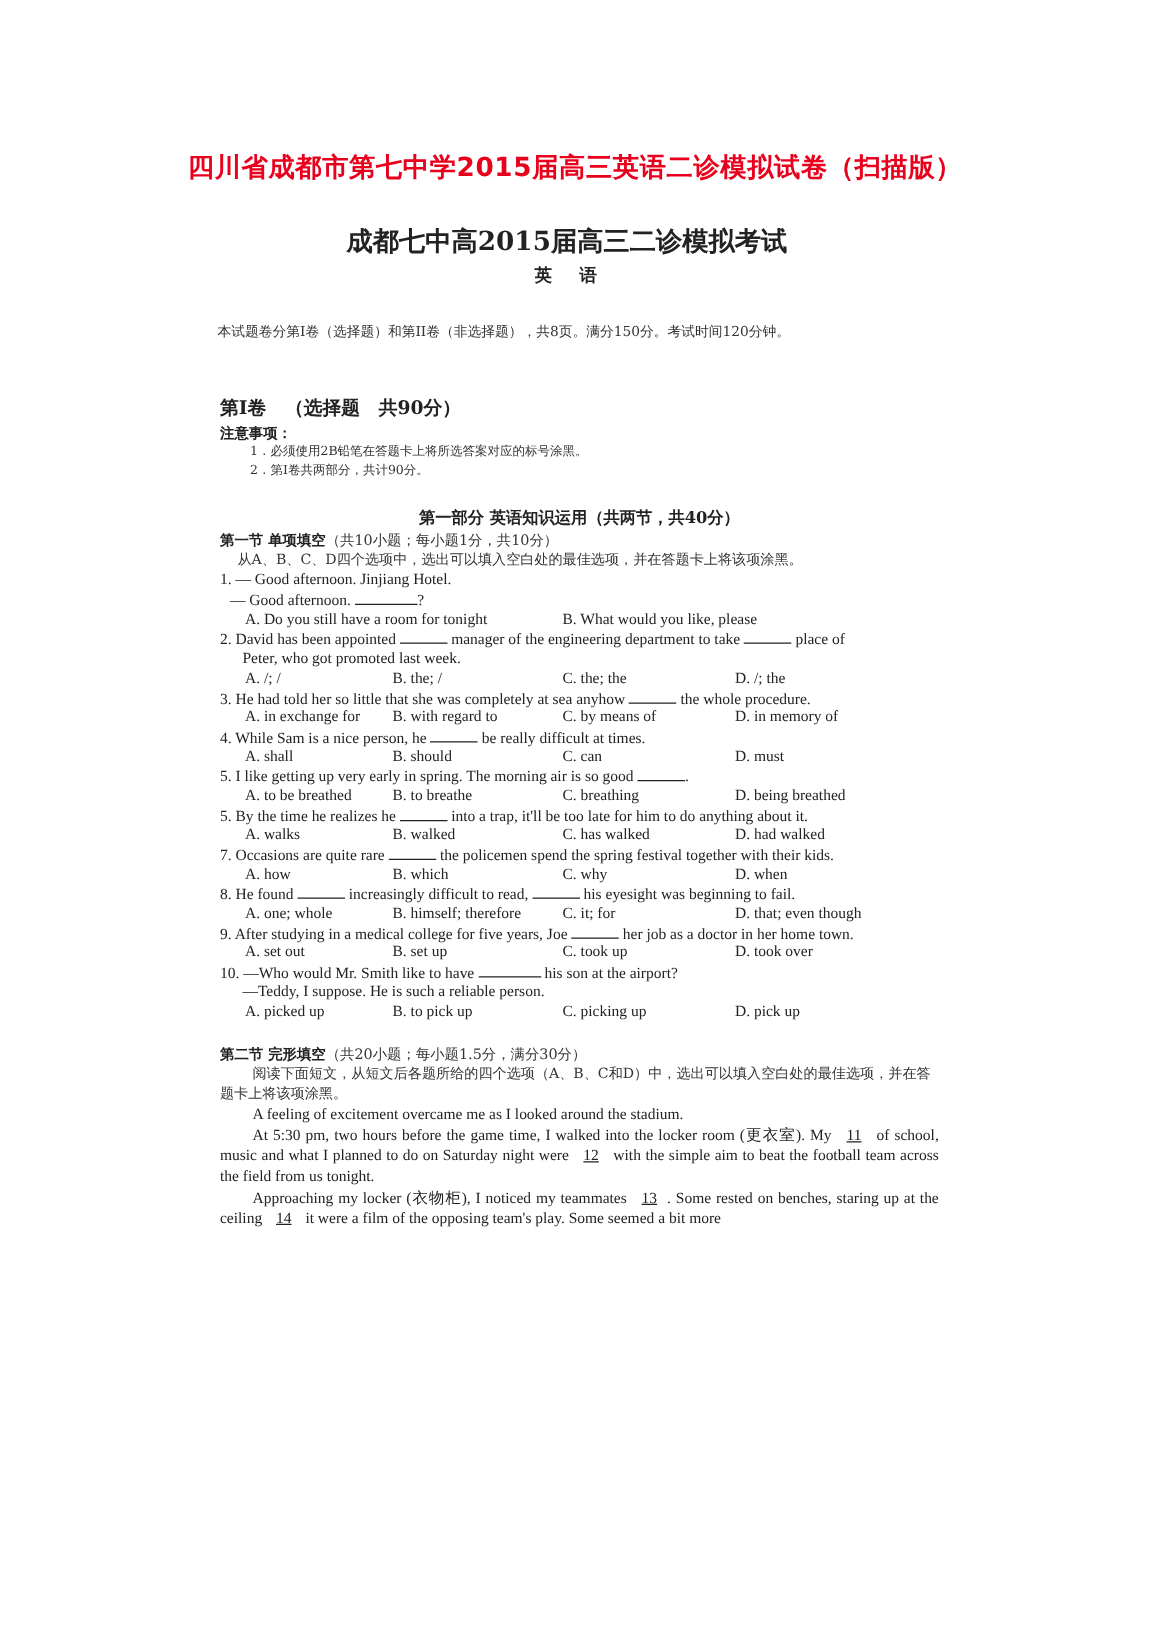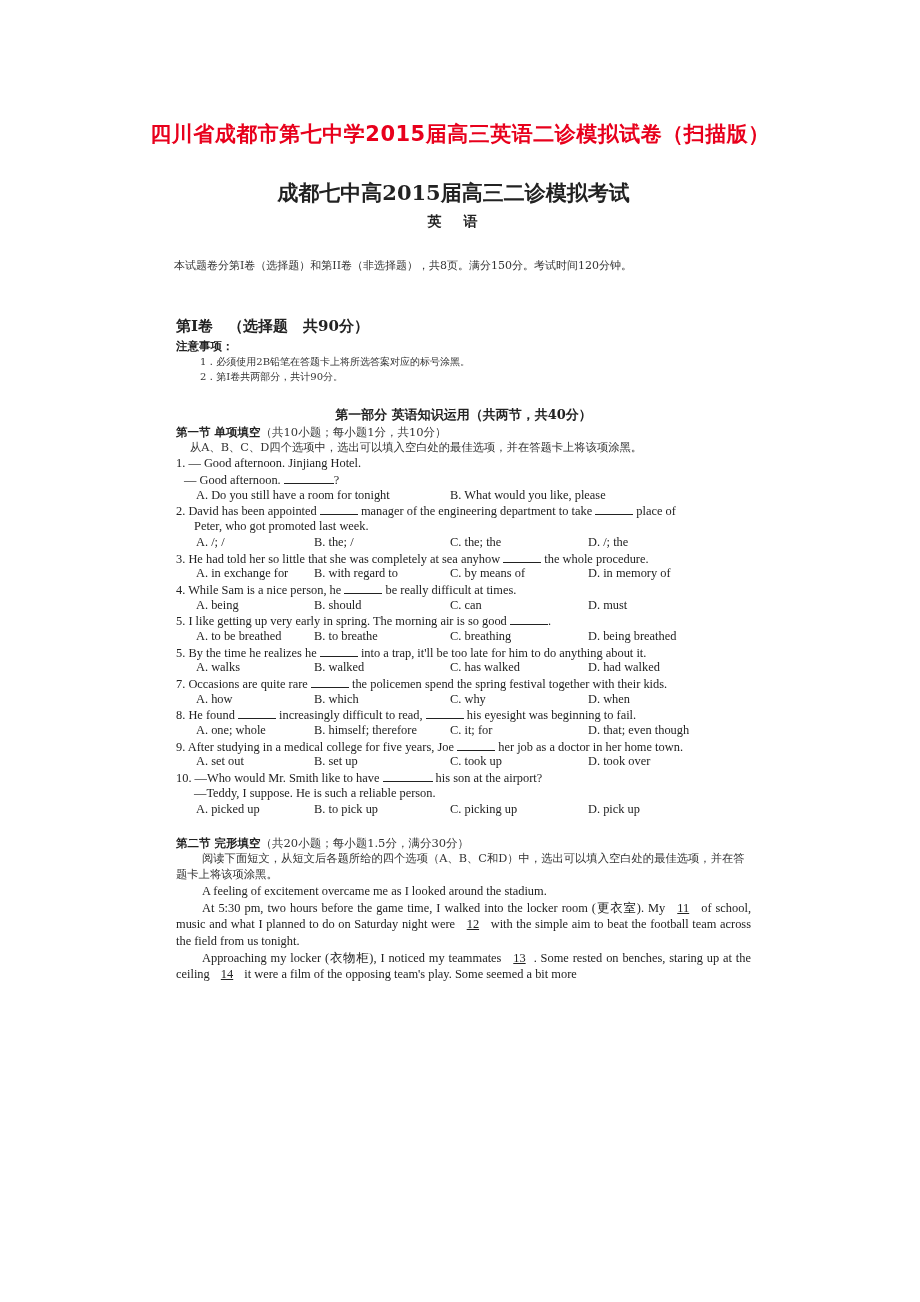--- a/index.html
+++ b/index.html
@@ -85,21 +85,21 @@
       <span class="opt">A. in exchange for</span>
       <span class="opt">B. with regard to</span>
       <span class="opt">C. by means of</span>
       <span class="opt">D. in memory of</span>
     </div>
   </div>
 
   <div class="q">
     <div class="q-line"><span>4. While Sam is a nice person, he </span><span class="blank"></span><span> be really difficult at times.</span></div>
     <div class="opts four">
-      <span class="opt">A. being</span>
+      <span class="opt">A. shall</span>
       <span class="opt">B. should</span>
       <span class="opt">C. can</span>
       <span class="opt">D. must</span>
     </div>
   </div>
 
   <div class="q">
     <div class="q-line"><span>5. I like getting up very early in spring. The morning air is so good </span><span class="blank"></span><span>.</span></div>
     <div class="opts four">
       <span class="opt">A. to be breathed</span>

